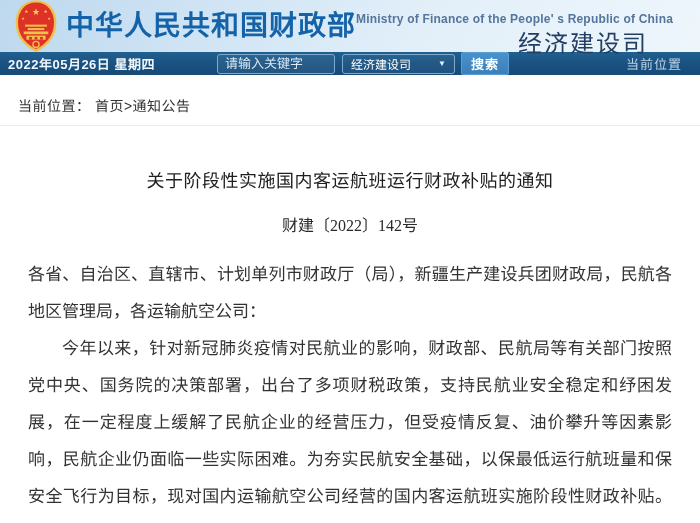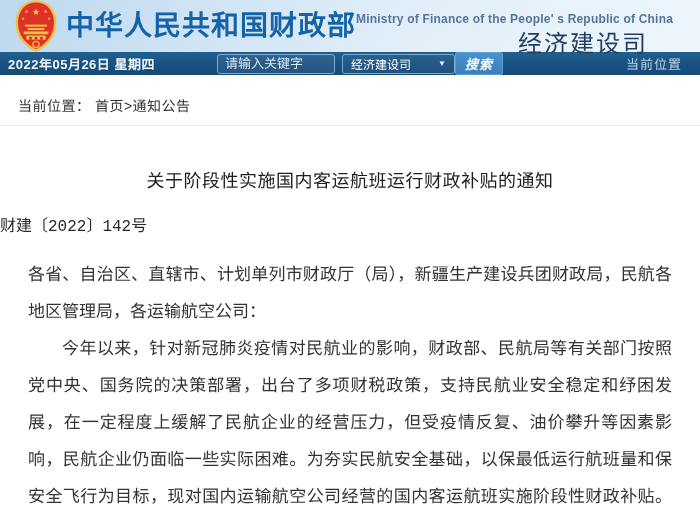--- a/index.html
+++ b/index.html
@@ -92,32 +92,32 @@
     align-items: center;
     justify-content: space-between;
     padding: 0 8px;
     font-size: 12px;
     color: #ffffff;
     cursor: pointer;
     background: rgba(255,255,255,0.04);
   }
   .caret { font-size: 8px; color: #e8f1f8; line-height: 1; }
   .search-btn {
+    margin-left: 6px;
     height: 23px;
     padding: 0 9px;
     background: linear-gradient(180deg, #4a92cd, #3a80ba);
     border: 1px solid #5d9ed2;
     border-radius: 2px;
     color: #fff;
     font-size: 13px;
     font-weight: bold;
     letter-spacing: 1px;
     cursor: pointer;
     font-family: inherit;
-    font-style: italic;
   }
   .back-link {
     margin-left: auto;
     font-size: 13px;
     color: #b9d3e8;
     text-decoration: none;
     letter-spacing: 1px;
   }
 
   
@@ -140,24 +140,25 @@
   .doc-title {
     text-align: center;
     font-size: 18px;
     font-weight: normal;
     color: #1f1f1f;
     margin-top: 40px;
     letter-spacing: 0.5px;
     font-family: "Liberation Serif", "DejaVu Serif", serif;
   }
   .doc-number {
+    text-align: center;
     font-size: 16px;
     color: #2a2a2a;
     margin-top: 20px;
-    font-family: Liberation Mono, monospace;
+    font-family: Liberation Serif, serif;
   }
 
   .doc-body {
     padding: 20px 28px 0 28px;
     font-size: 17px;
     color: #333333;
     line-height: 37px;
     text-align: justify;
   }
   .doc-body p.indent { text-indent: 2em; }

